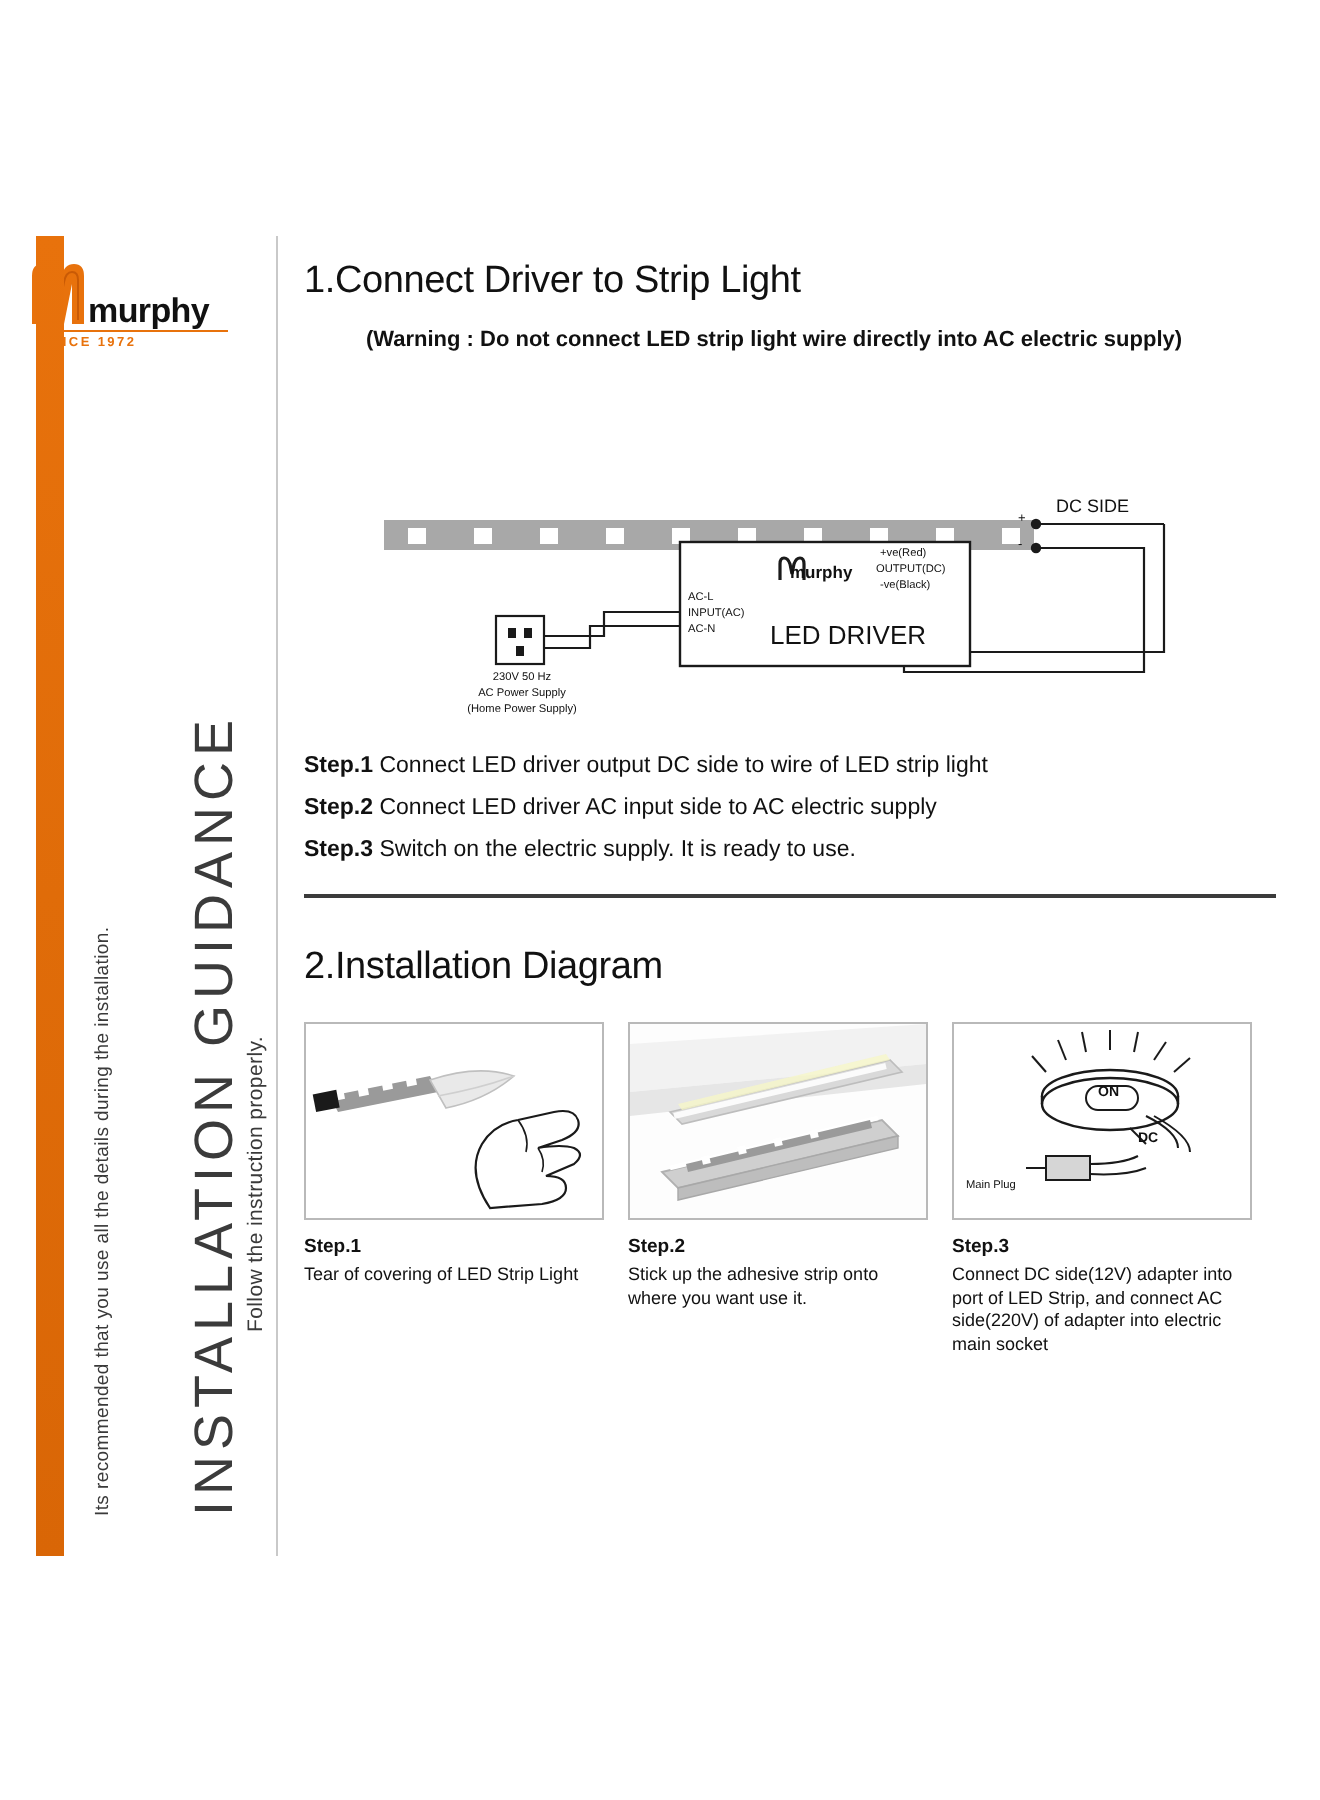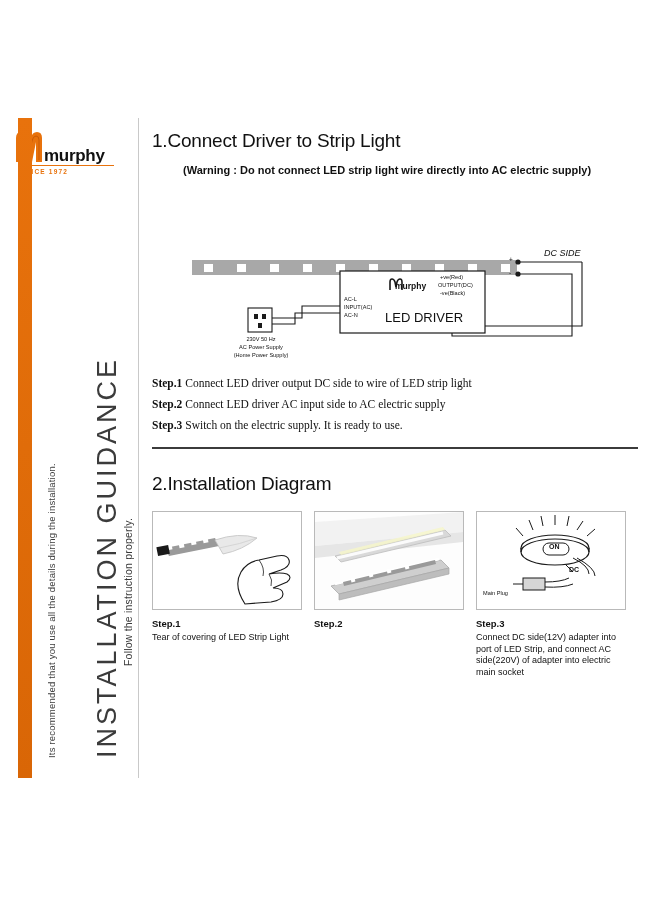--- a/index.html
+++ b/index.html
@@ -112,21 +112,20 @@
     color:#111;
     padding-left:31px;
   }
   .diagram1{
     position:relative;
     width:490px;height:185px;
     margin-top:10px;
   }
   .steps{
     margin-top:6px;
-    font-family:Liberation Serif, serif;
   }
   .step-line{
     font-size:11.5px;
     color:#111;
     margin-bottom:9px;
   }
   .step-line b{font-weight:bold;}
   .hr{
     margin-top:16px;
     width:486px;height:2px;
@@ -229,21 +228,21 @@
         <path d="M188 120 L150 120 L150 132 L120 132" stroke="#1a1a1a" stroke-width="1.1" fill="none"></path>
         <path d="M188 127 L143 127 L143 138 L120 138" stroke="#1a1a1a" stroke-width="1.1" fill="none"></path>
 
         <rect x="96" y="122" width="24" height="24" fill="#ffffff" stroke="#1a1a1a" stroke-width="1.1"></rect>
         <rect x="102" y="128" width="4" height="5" fill="#1a1a1a"></rect>
         <rect x="110" y="128" width="4" height="5" fill="#1a1a1a"></rect>
         <rect x="106" y="137" width="4" height="5" fill="#1a1a1a"></rect>
       </svg>
 
       
-      <div class="lbl" style="left:392px;top:62px;font-size:9px;font-style:italic;">DC SIDE</div>
+      <div class="lbl" style="left:376px;top:62px;font-size:9px;">DC SIDE</div>
       <div class="lbl small" style="left:357px;top:70px;">+</div>
       <div class="lbl small" style="left:357px;top:83px;">-</div>
 
       <div class="lbl" style="left:243px;top:95px;font-size:8.5px;font-weight:bold;">murphy</div>
       <div class="lbl" style="left:233px;top:124px;font-size:13px;">LED DRIVER</div>
 
       <div class="lbl tiny" style="left:192px;top:110px;">AC-L</div>
       <div class="lbl tiny" style="left:192px;top:118px;">INPUT(AC)</div>
       <div class="lbl tiny" style="left:192px;top:126px;">AC-N</div>
 
@@ -324,20 +323,21 @@
             <g fill="#ffffff">
               <rect x="36" y="66" width="4" height="4" transform="rotate(-13 38 68)"></rect>
               <rect x="54" y="61" width="4" height="4" transform="rotate(-13 56 63)"></rect>
               <rect x="72" y="57" width="4" height="4" transform="rotate(-13 74 59)"></rect>
               <rect x="90" y="53" width="4" height="4" transform="rotate(-13 92 55)"></rect>
             </g>
           </svg>
         </div>
         <div class="panel-cap">
           <span class="t">Step.2</span>
+          <span>Stick up the adhesive strip onto where you want use it.</span>
         </div>
       </div>
 
       <div class="panel">
         <div class="panel-box">
           <svg width="148" height="97" viewBox="0 0 148 97">
 
             <g stroke="#1a1a1a" stroke-width="1">
               <line x1="56" y1="18" x2="52" y2="8"></line>
               <line x1="66" y1="14" x2="64" y2="4"></line>

